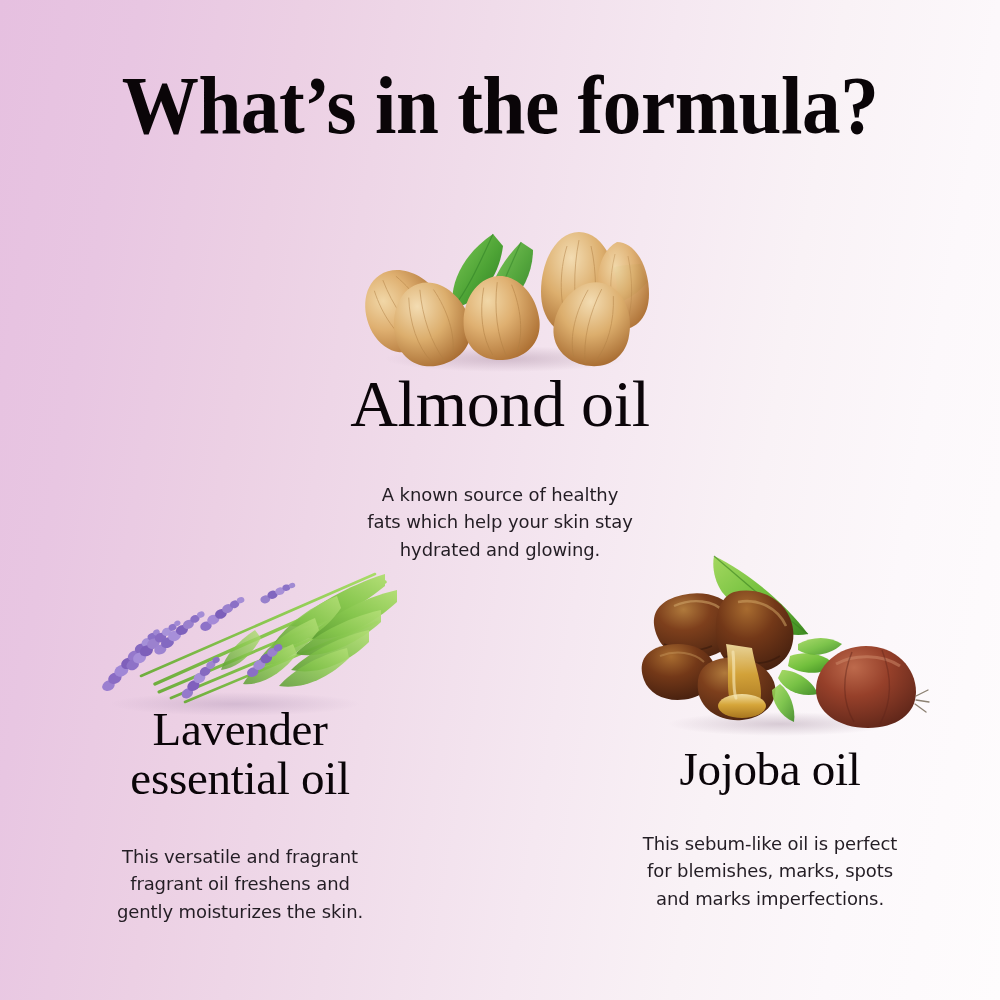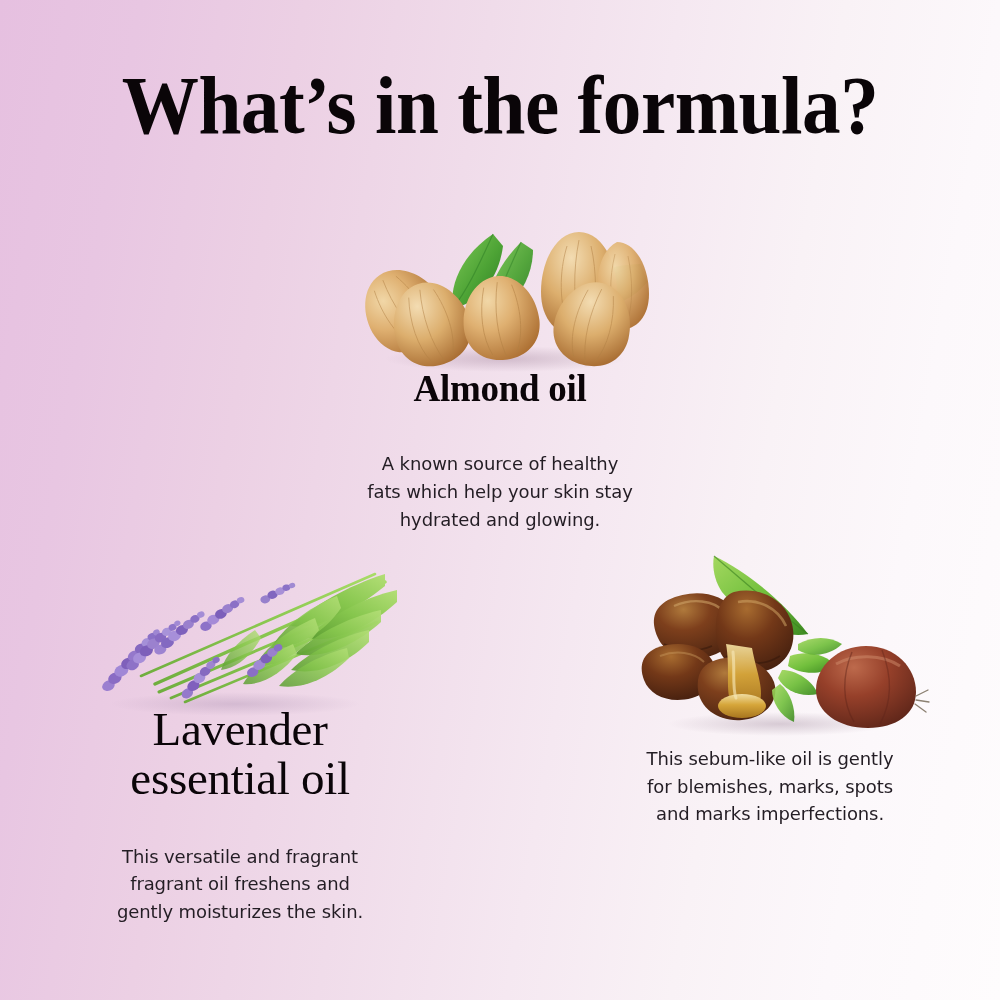--- a/index.html
+++ b/index.html
@@ -48,21 +48,21 @@
   }
 
   
   .heading {
     font-family: "Liberation Serif", "DejaVu Serif", serif;
     font-weight: 400;
     color: #0b0509;
     line-height: 1.04;
     letter-spacing: -0.3px;
   }
-  .heading.almond  { font-size: 37px; font-weight: bold; }
+  .heading.almond  { font-size: 66px; }
   .heading.lav     { font-size: 47px; }
   .heading.jojoba  { font-size: 47px; }
 
   
   .body-copy {
     font-family: "DejaVu Sans", "Liberation Sans", sans-serif;
     font-size: 18px;
     line-height: 1.53;
     color: #231d24;
     letter-spacing: -0.1px;
@@ -396,20 +396,21 @@
         <g stroke="#8c8172" stroke-width="1.3" fill="none" stroke-linecap="round">
           <path d="M286 148 L298 142"></path>
           <path d="M286 152 L299 154"></path>
           <path d="M285 156 L296 164"></path>
         </g>
       </g>
     </svg>
   </div>
 
   <div class="block" id="block-jojoba">
+    <div class="heading jojoba">Jojoba oil</div>
     <div class="body-copy">
-      <p>This sebum-like oil is gently</p>
+      <p>This sebum-like oil is perfect</p>
       <p>for blemishes, marks, spots</p>
       <p>and marks imperfections.</p>
     </div>
   </div>
 
 </div>
 
 </body></html>

